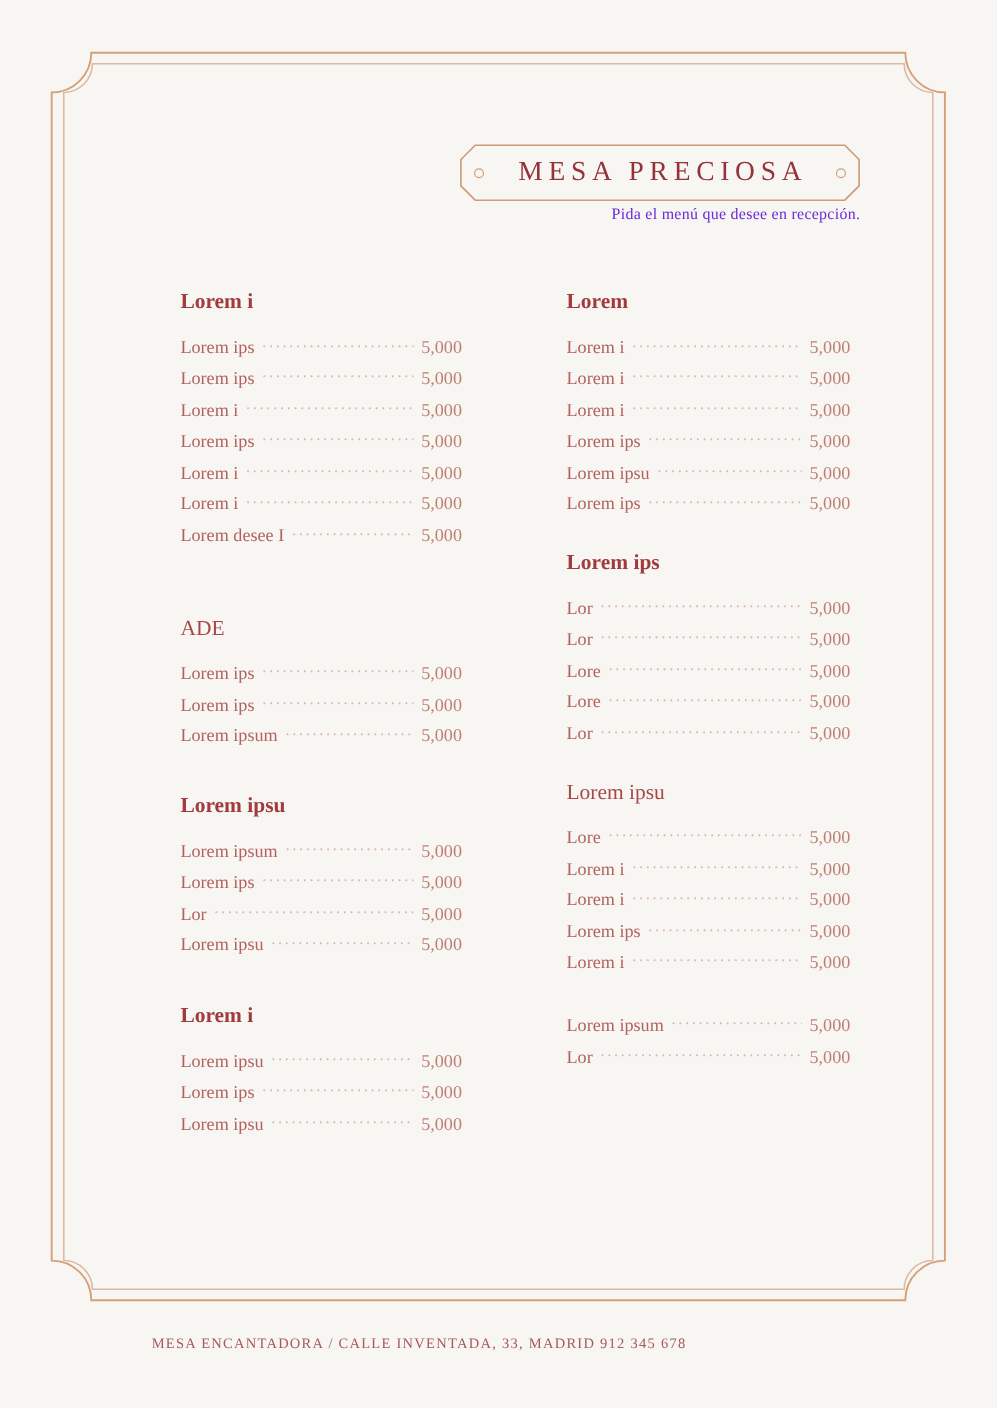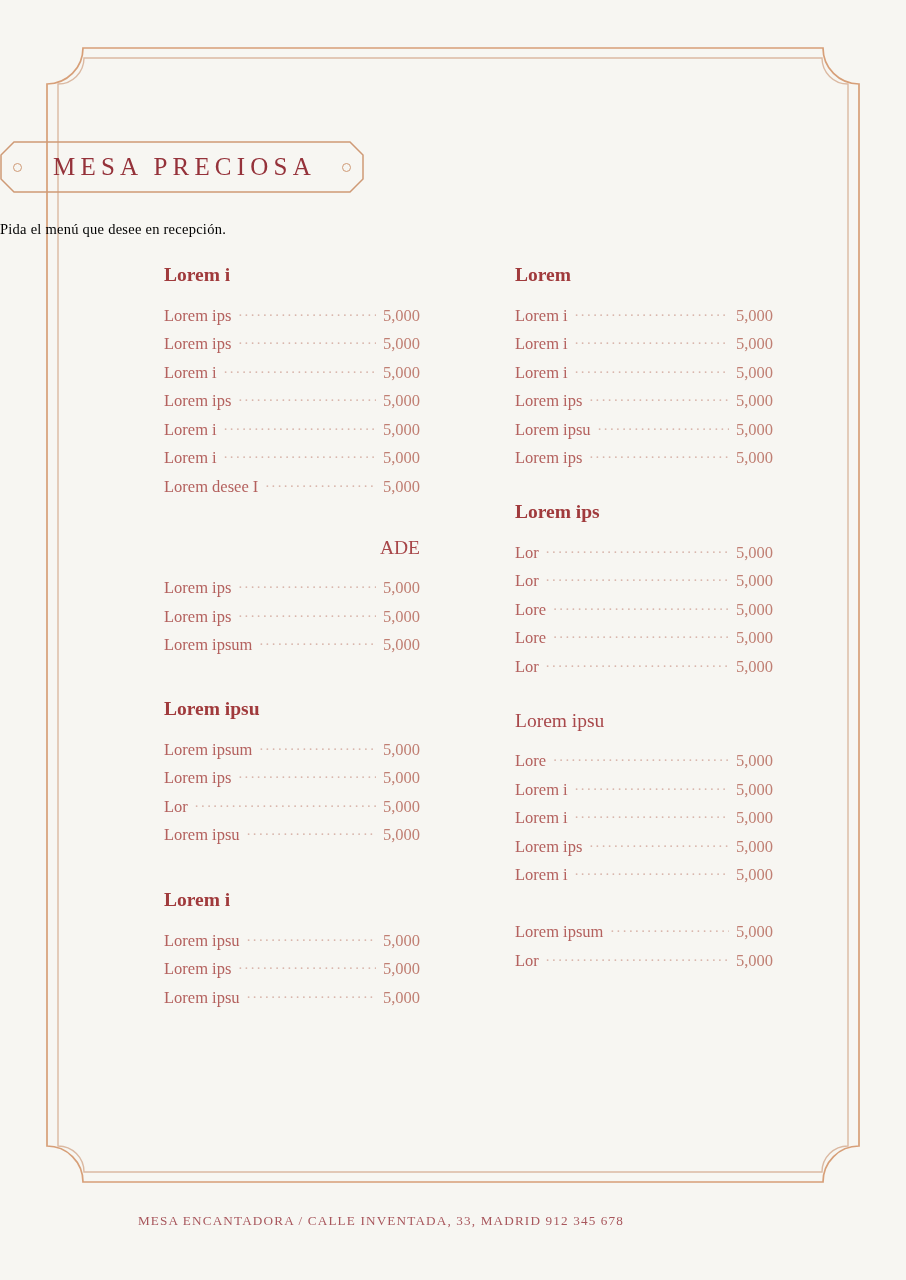--- a/index.html
+++ b/index.html
@@ -30,23 +30,23 @@
     left: 0; top: 0;
     width: 906px;
     height: 1280px;
     box-sizing: border-box;
   }
 
   
   .header {
     position: absolute;
     left: 0;
-    top: 141px;
+    top: 131px;
     width: 782px;
-    text-align: left;
+    text-align: right;
   }
   .badge {
     position: relative;
     display: inline-block;
     padding: 0;
     width: 364px;
     height: 52px;
   }
   .badge-svg {
     position: absolute;
@@ -70,23 +70,23 @@
   }
   .ornament {
     width: 9px;
     height: 9px;
     border: 1.3px solid #cf9a76;
     border-radius: 50%;
     box-sizing: border-box;
     flex: 0 0 auto;
   }
   .subtitle {
-    margin-top: 28px;
+    margin-top: 4px;
     font-size: 14.5px;
-    color: #000000;
+    color: #6d28d9;
     letter-spacing: 0.25px;
   }
 
   
   .columns {
     position: absolute;
     top: 265px;
     left: 0;
     width: 830px;
     height: 900px;
@@ -242,21 +242,21 @@
               <span class="leader"></span>
               <span class="item-price">5,000</span>
             </div>
             <div class="item">
               <span class="item-name">Lorem desee I</span>
               <span class="leader"></span>
               <span class="item-price">5,000</span>
             </div>
           </div>
         </div>
-        <div class="section" style="margin-top: 41px; text-align: right;">
+        <div class="section" style="margin-top: 65px;">
           <div class="sec-head reg">ADE</div>
           <div class="items">
             <div class="item">
               <span class="item-name">Lorem ips</span>
               <span class="leader"></span>
               <span class="item-price">5,000</span>
             </div>
             <div class="item">
               <span class="item-name">Lorem ips</span>
               <span class="leader"></span>

